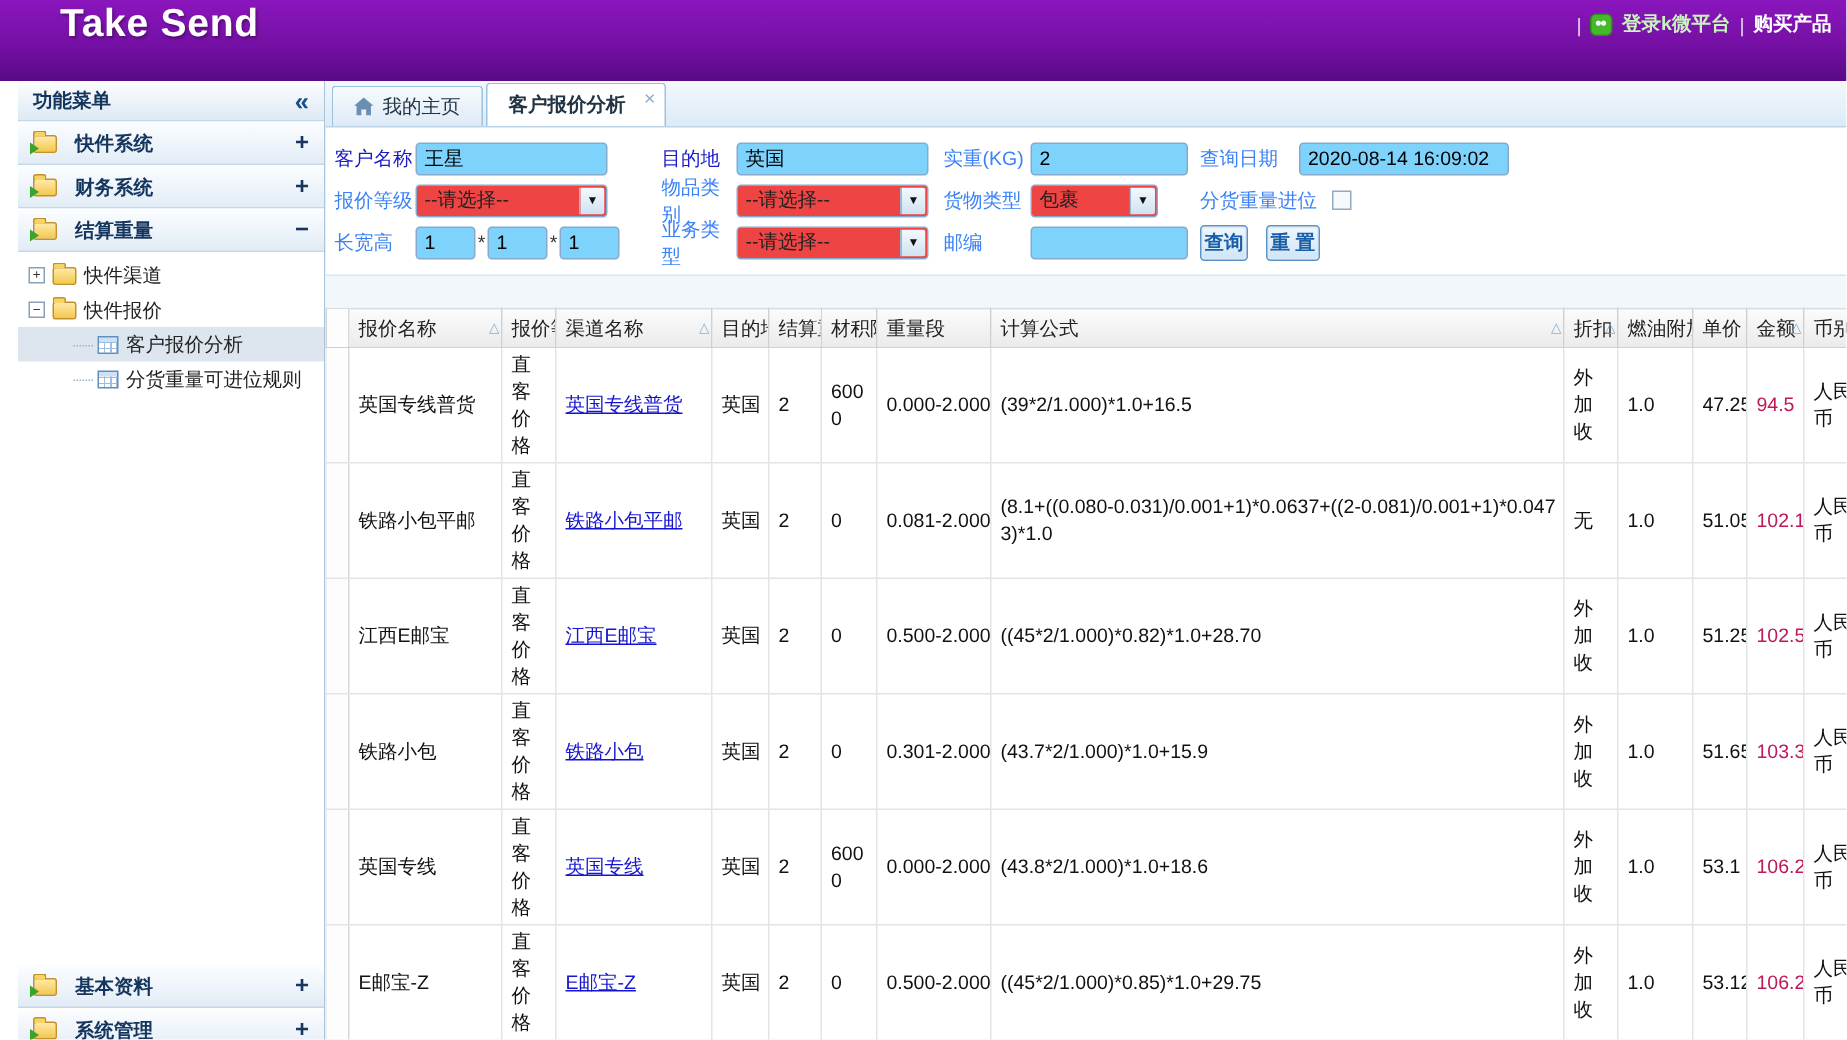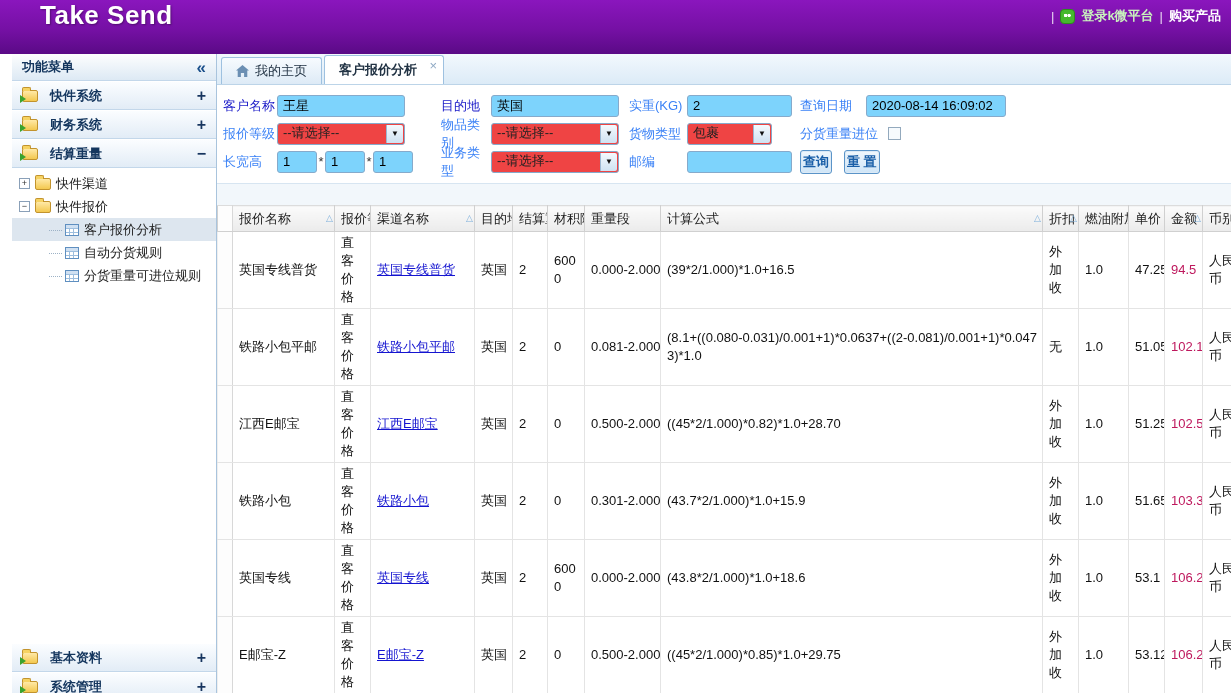--- a/index.html
+++ b/index.html
@@ -161,24 +161,20 @@
           <span class="expander">−</span>
           <span class="folder"></span>
           <span>快件报价</span>
         </div>
         <div class="tree-row lvl2 selected">
           <span class="gridicon"></span>
           <span>客户报价分析</span>
         </div>
         <div class="tree-row lvl2">
           <span class="gridicon"></span>
-          <span>自动分货规则</span>
-        </div>
-        <div class="tree-row lvl2">
-          <span class="gridicon"></span>
           <span>分货重量可进位规则</span>
         </div>
       </div>
     <div class="side-bottom" id="side-bottom">
         <div class="acc-row">
           <span class="folder arrowed"></span>
           <span>基本资料</span>
           <span class="acc-state">+</span>
         </div>
         <div class="acc-row">

